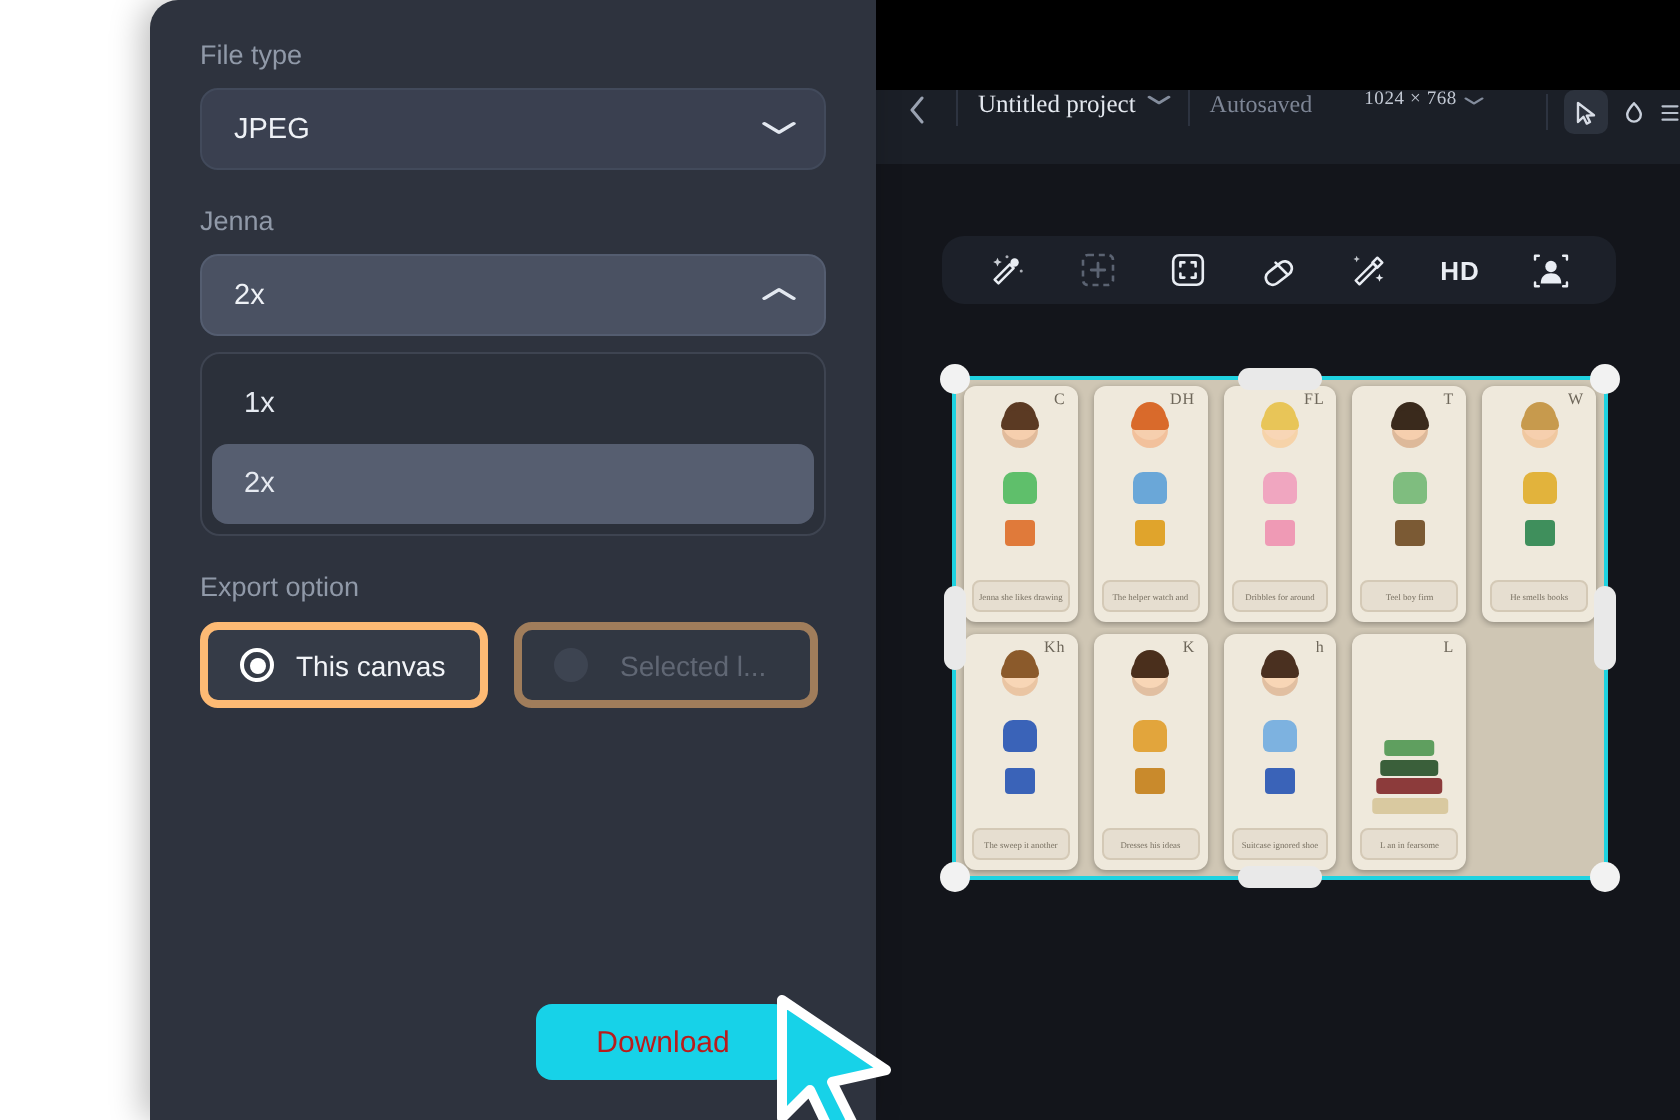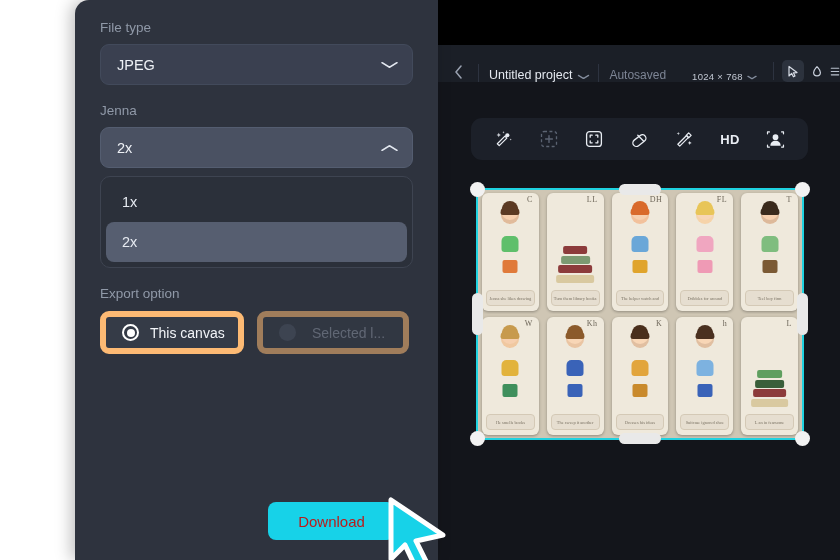--- a/index.html
+++ b/index.html
@@ -11,21 +11,21 @@
   }
   #root { position: relative; width: 840px; height: 560px; background:#ffffff; }
 
   
   .app-window {
     position: absolute; left: 438px; top: 0; width: 402px; height: 560px;
     background: #000000; overflow: hidden;
   }
   .app-topbar {
     position: absolute; left: 0; top: 45px; width: 402px; height: 37px;
-    background: #1b1f27; display: flex; align-items: flex-end; padding-left: 10px;
+    background: #1b1f27; display: flex; align-items: flex-start; padding-left: 10px; font-family: Liberation Serif, serif;
   }
   .app-canvas-area {
     position: absolute; left: 0; top: 82px; width: 402px; height: 478px;
     background: #13151b;
   }
   .back-chevron {
     width: 20px; height: 20px; display:flex; align-items:center; justify-content:center;
     color: #9aa2b1; font-size: 15px; cursor: pointer; flex: 0 0 auto;
   }
   .vdiv { width:1px; height:18px; background:#2d3340; margin:0 10px; flex:0 0 auto; }
@@ -44,21 +44,21 @@
   .tool-right { margin-left:auto; display:flex; align-items:center; gap:2px; padding-right:0px; }
   .tool-btn {
     width:22px; height:22px; border-radius:5px; display:flex; align-items:center;
     justify-content:center; cursor:pointer;
   }
   .tool-btn.active { background:#2c323d; }
   .tool-btn svg { display:block; }
 
   
   .tool-strip {
-    position:absolute; left:33px; top:36px; width:337px; height:42px;
+    position:absolute; left:33px; top:36px; width:337px; height:34px;
     background:#1c2029; border-radius:11px; display:flex; align-items:center;
     justify-content:space-around; padding:0 10px;
   }
   .ts-item {
     width:34px; height:30px; display:flex; align-items:center; justify-content:center;
     cursor:pointer; color:#e9edf3;
   }
   .ts-item.dim { color:#5b6372; }
   .ts-hd { font-size:13px; font-weight:bold; letter-spacing:.5px; }
 
@@ -143,21 +143,21 @@
   .dd-opt {
     height:40px; display:flex; align-items:center; padding:0 16px;
     color:#e6eaf1; font-size:14.5px; border-radius:8px; cursor:pointer;
   }
   .dd-opt.sel { background:#565e70; }
 
   .opt-row { display:flex; gap:13px; margin-top:10px; }
   .opt-chip {
     height:43px; background:#353b47; border-radius:9px;
     display:flex; align-items:center; padding:0 16px; gap:11px;
-    cursor:pointer; border:6px solid #fdba74;
+    cursor:pointer; border:4px solid #fdba74;
   }
   .opt-chip.w1 { width:144px; }
   .opt-chip.w2 { width:152px;gap:16px; }
   .opt-chip.w3 { width:144px; }
   .opt-chip.disabled { opacity:.55; }
   .radio {
     width:17px; height:17px; border-radius:50%; border:2px solid #ffffff;
     display:flex; align-items:center; justify-content:center; flex:0 0 auto;
   }
   .radio .dot { width:8px; height:8px; border-radius:50%; background:#ffffff; }
@@ -282,34 +282,20 @@
                   <div class="head" style="width: 18px; height: 18px; top: 10%; background: rgb(246, 207, 174); box-shadow: rgba(91, 58, 35, 0.133) 0px -4px 0px inset, rgb(91, 58, 35) 0px -6px 0px -1px;"></div>
                   <div class="head" style="width: 19px; height: 10px; top: 9%; background: rgb(91, 58, 35); border-radius: 10px 10px 3px 3px;"></div>
                   <div class="body" style="width: 17px; height: 16px; top: 42%; background: rgb(95, 191, 107);"></div>
                   <div class="legs" style="width: 15px; height: 13px; top: 68%; background: rgb(224, 122, 58);"></div>
                 </div>
                 <div class="card-cap">Jenna she likes drawing</div>
               </div>
             </div>
             <div class="gcell">
               <div class="card">
-                <div class="card-letter">LL</div>
-                <div class="fig">
-                  <div class="book-stack" style="bottom: 6px; width: 70%;">
-                    <div class="bk" style="background: rgb(140, 59, 59); width: 62%; margin-left: 19%;"></div>
-                    <div class="bk" style="background: rgb(124, 154, 114); width: 73%; margin-left: 13.5%;"></div>
-                    <div class="bk" style="background: rgb(140, 59, 59); width: 84%; margin-left: 8%;"></div>
-                    <div class="bk" style="background: rgb(217, 201, 160); width: 95%; margin-left: 2.5%;"></div>
-                  </div>
-                </div>
-                <div class="card-cap">Turn them library books</div>
-              </div>
-            </div>
-            <div class="gcell">
-              <div class="card">
                 <div class="card-letter">DH</div>
                 <div class="fig">
                   <div class="head" style="width: 18px; height: 18px; top: 10%; background: rgb(246, 207, 174); box-shadow: rgba(217, 106, 43, 0.133) 0px -4px 0px inset, rgb(217, 106, 43) 0px -6px 0px -1px;"></div>
                   <div class="head" style="width: 19px; height: 10px; top: 9%; background: rgb(217, 106, 43); border-radius: 10px 10px 3px 3px;"></div>
                   <div class="body" style="width: 17px; height: 16px; top: 42%; background: rgb(106, 167, 216);"></div>
                   <div class="legs" style="width: 15px; height: 13px; top: 68%; background: rgb(224, 164, 44);"></div>
                 </div>
                 <div class="card-cap">The helper watch and</div>
               </div>
             </div>

